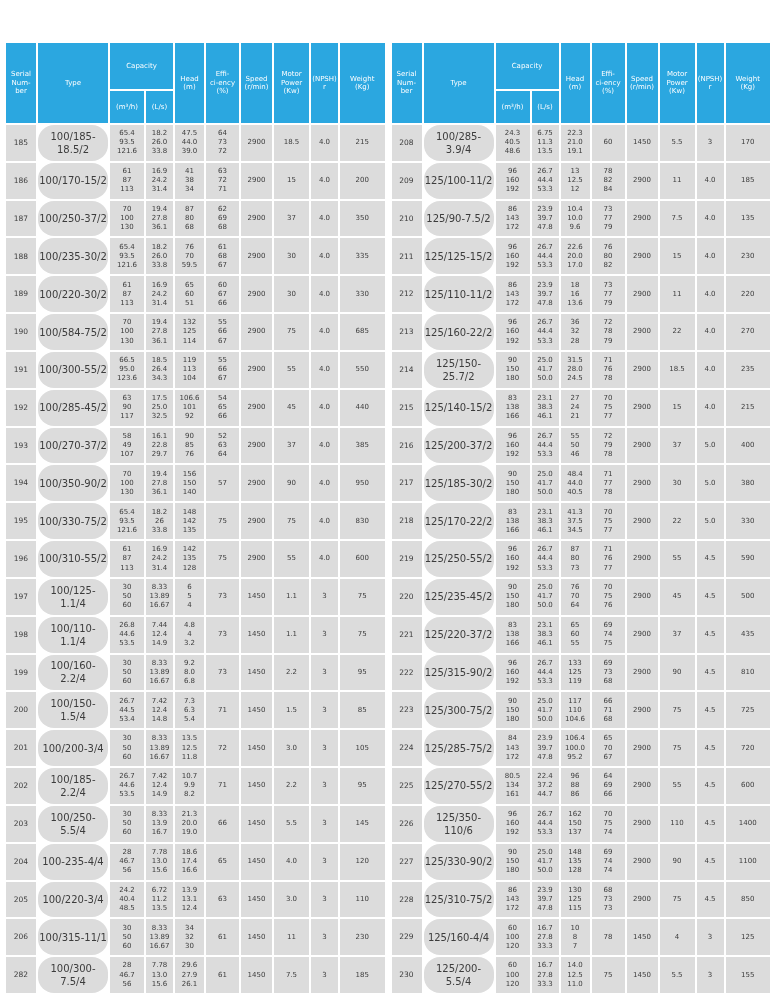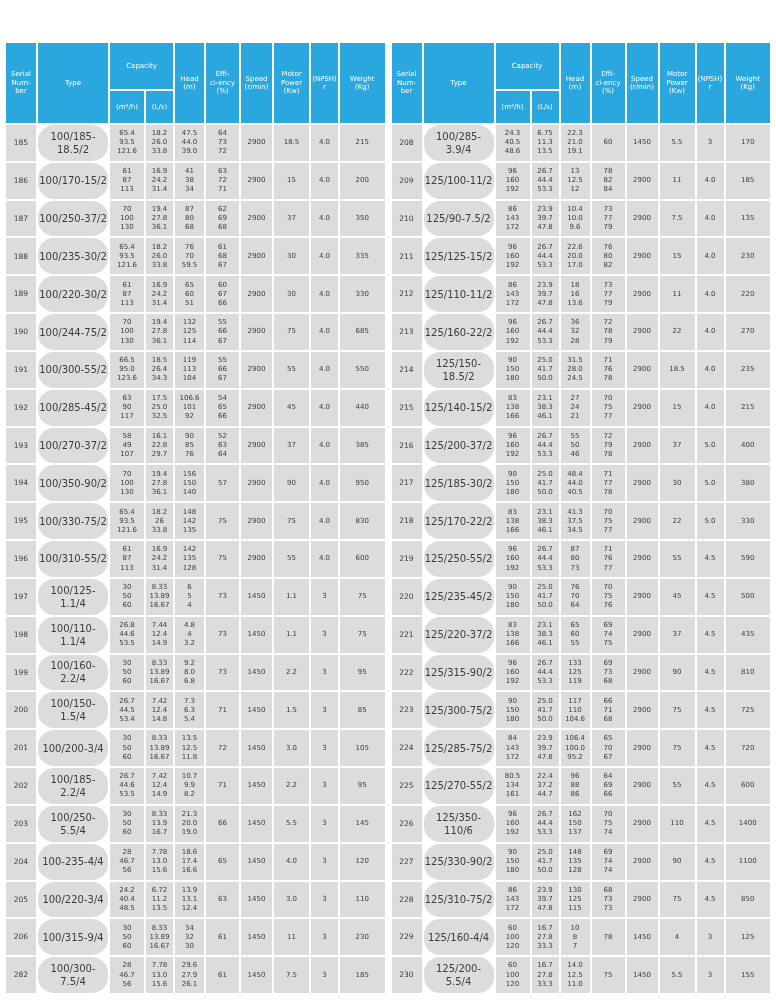--- a/index.html
+++ b/index.html
@@ -169,21 +169,21 @@
           <div class="cell">60
 67
 66</div>
           <div class="cell">2900</div>
           <div class="cell">30</div>
           <div class="cell">4.0</div>
           <div class="cell">330</div>
         </div>
         <div class="trow">
           <div class="cell serial">190</div>
-          <div class="cell type">100/244-75/2</div>
+          <div class="cell type">100/584-75/2</div>
           <div class="cell">70
 100
 130</div>
           <div class="cell">19.4
 27.8
 36.1</div>
           <div class="cell">132
 125
 114</div>
           <div class="cell">55
@@ -465,21 +465,21 @@
 13.1
 12.4</div>
           <div class="cell">63</div>
           <div class="cell">1450</div>
           <div class="cell">3.0</div>
           <div class="cell">3</div>
           <div class="cell">110</div>
         </div>
         <div class="trow">
           <div class="cell serial">206</div>
-          <div class="cell type">100/315-9/4</div>
+          <div class="cell type">100/315-11/1</div>
           <div class="cell">30
 50
 60</div>
           <div class="cell">8.33
 13.89
 16.67</div>
           <div class="cell">34
 32
 30</div>
           <div class="cell">61</div>
@@ -646,21 +646,21 @@
           <div class="cell">72
 78
 79</div>
           <div class="cell">2900</div>
           <div class="cell">22</div>
           <div class="cell">4.0</div>
           <div class="cell">270</div>
         </div>
         <div class="trow">
           <div class="cell serial">214</div>
-          <div class="cell type">125/150-18.5/2</div>
+          <div class="cell type">125/150-25.7/2</div>
           <div class="cell">90
 150
 180</div>
           <div class="cell">25.0
 41.7
 50.0</div>
           <div class="cell">31.5
 28.0
 24.5</div>
           <div class="cell">71

